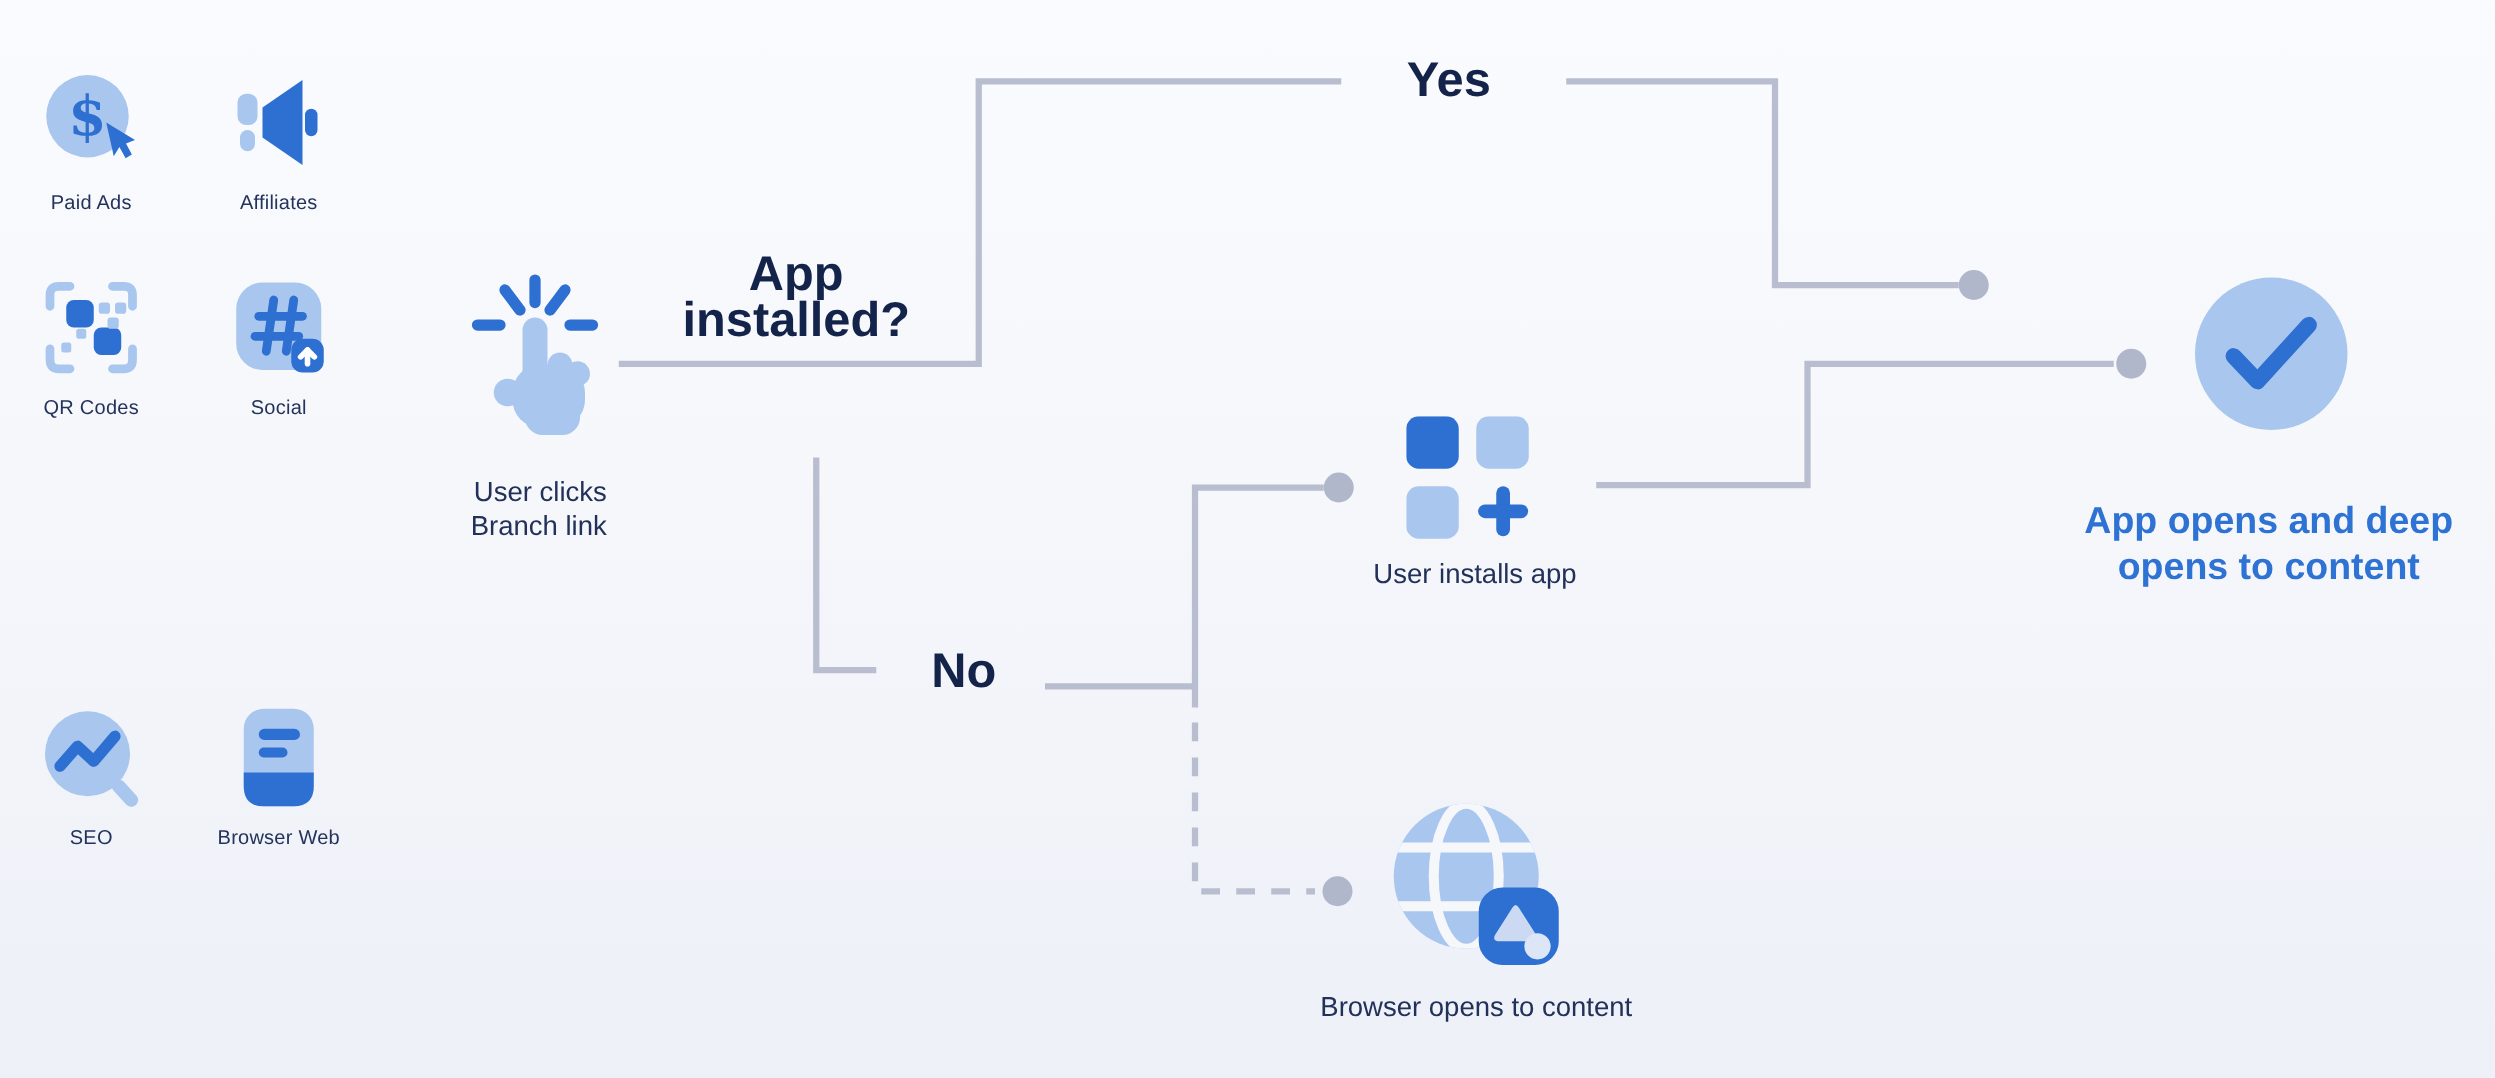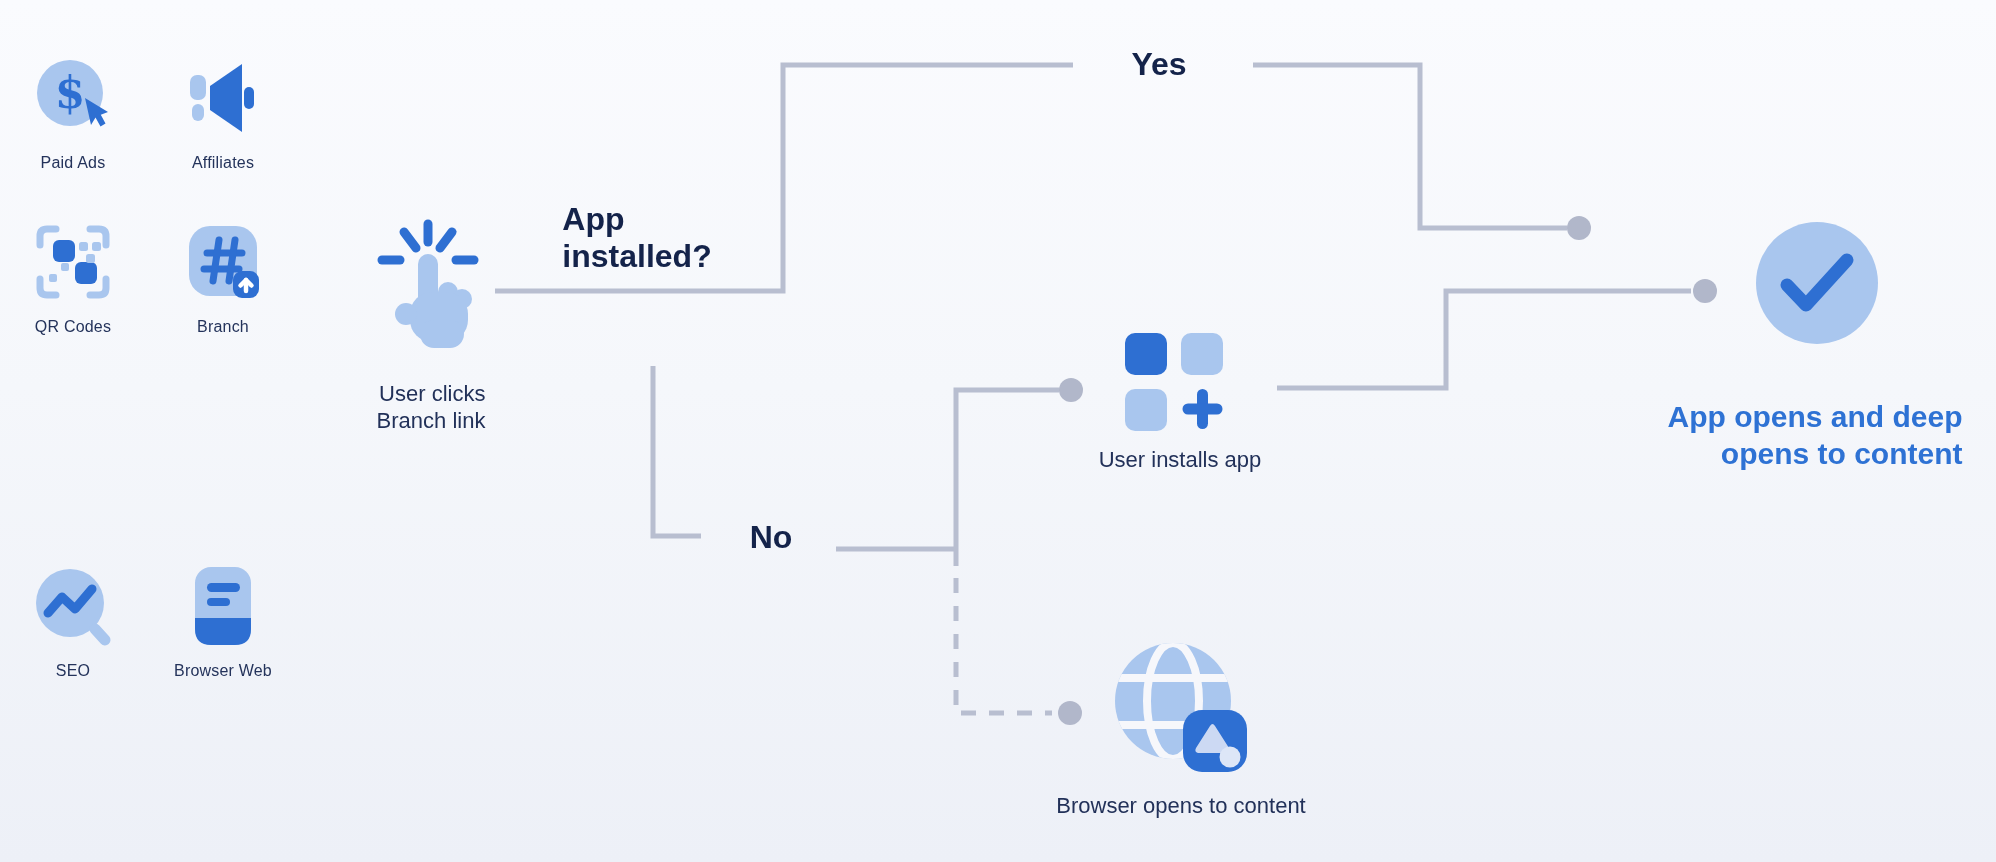--- a/index.html
+++ b/index.html
@@ -18,22 +18,22 @@
 
   
   .cell{position:absolute;width:146px;text-align:center;}
   .cicon{height:95px;display:flex;align-items:center;justify-content:center;}
   .clabel{margin-top:9px;font-size:16px;color:#24335b;letter-spacing:.2px;}
 
   
   .abs{position:absolute;}
   .ctr{transform:translate(-50%,-50%);}
   .caption{font-size:22px;color:#223159;text-align:right;line-height:27px;white-space:nowrap;}
-  .bold-label{font-size:32px;font-weight:bold;color:#14234a;line-height:37px;white-space:nowrap;}
-  .blue-label{font-size:30px;font-weight:bold;color:#2e72d4;text-align:right;line-height:37px;white-space:nowrap;}
+  .bold-label{font-size:39px;font-weight:bold;color:#14234a;text-align:center;line-height:37px;white-space:nowrap;}
+  .blue-label{font-size:30px;font-weight:bold;color:#2e72d4;text-align:center;line-height:37px;white-space:nowrap;}
 </style>
 </head>
 <body>
 
 <div class="canvas">
 
   <svg class="connectors" width="1996" height="862" viewBox="0 0 1996 862">
     <g fill="none" stroke="#b8bed0" stroke-width="5">
 
       <polyline points="495,291 783,291 783,65 1073,65"></polyline>
@@ -114,21 +114,21 @@
           <path d="M41,23 L35,64"></path>
             <path d="M57,23 L51,64"></path>
         </g>
         <rect x="55" y="54" width="26" height="27" rx="9" fill="#2e6fd2"></rect>
         <g fill="none" stroke="#ffffff" stroke-width="4.5" stroke-linecap="round" stroke-linejoin="round">
           <path d="M68,74 V63"></path>
             <path d="M62.5,68.5 L68,63 L73.5,68.5"></path>
         </g>
       </svg>
     </div>
-    <div class="clabel">Branch</div>
+    <div class="clabel">Social</div>
   </div>
 
 
 
   <div class="cell" style="left:0px;top:558px;">
     <div class="cicon">
       <svg width="90" height="90" viewBox="0 0 90 90">
         <circle cx="42" cy="42" r="34" fill="#a9c6ee"></circle>
         <path d="M67,68 L77,79" stroke="#a9c6ee" stroke-width="11" stroke-linecap="round"></path>
         <polyline points="20,52 34,36 47,48 64,28" fill="none" stroke="#2e6fd2" stroke-width="9" stroke-linecap="round" stroke-linejoin="round"></polyline>

